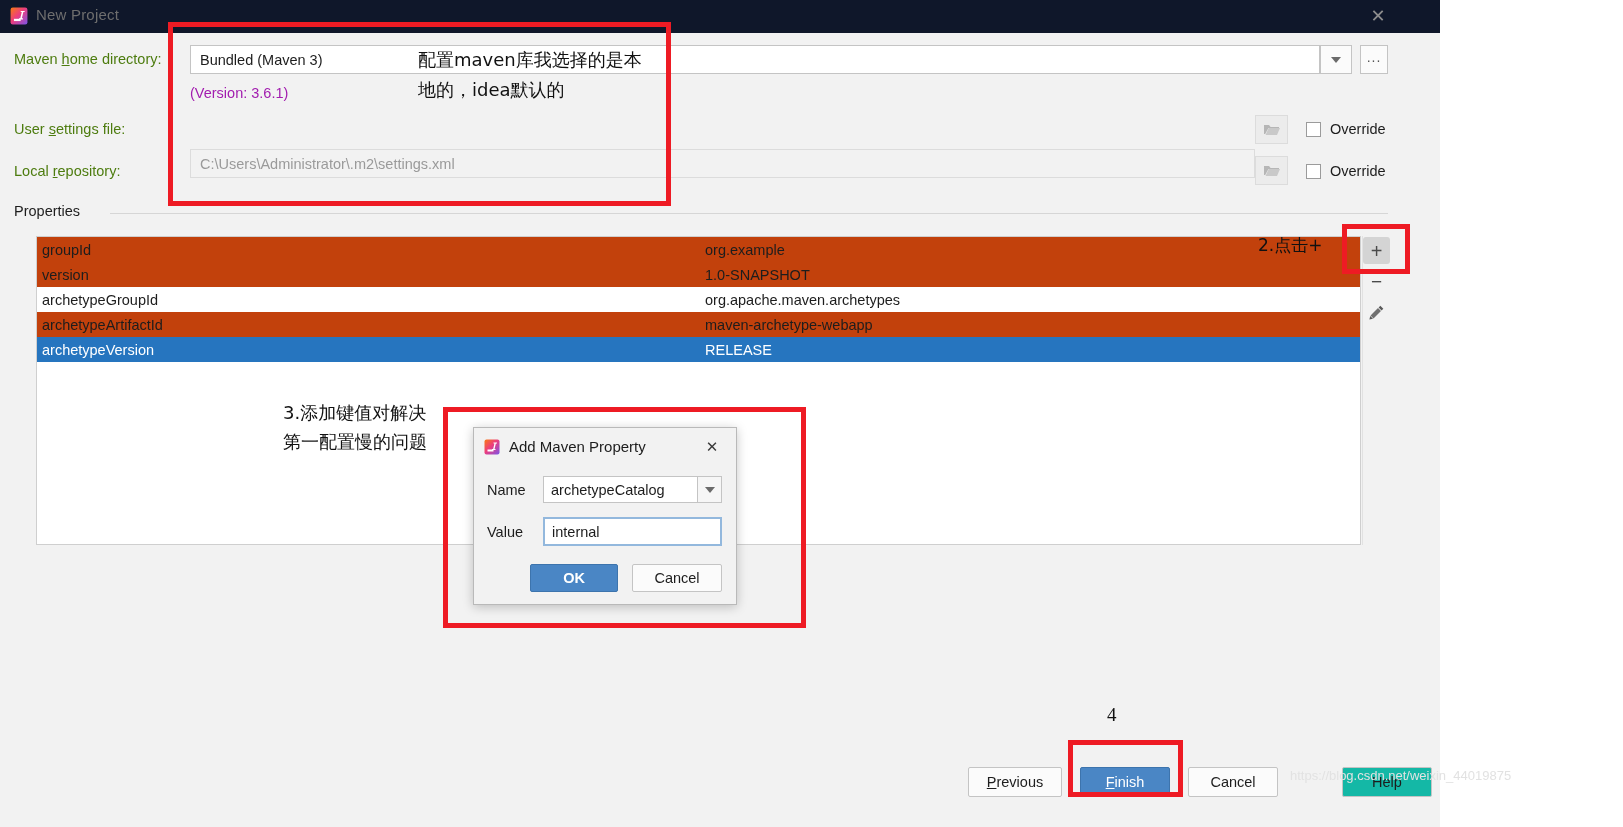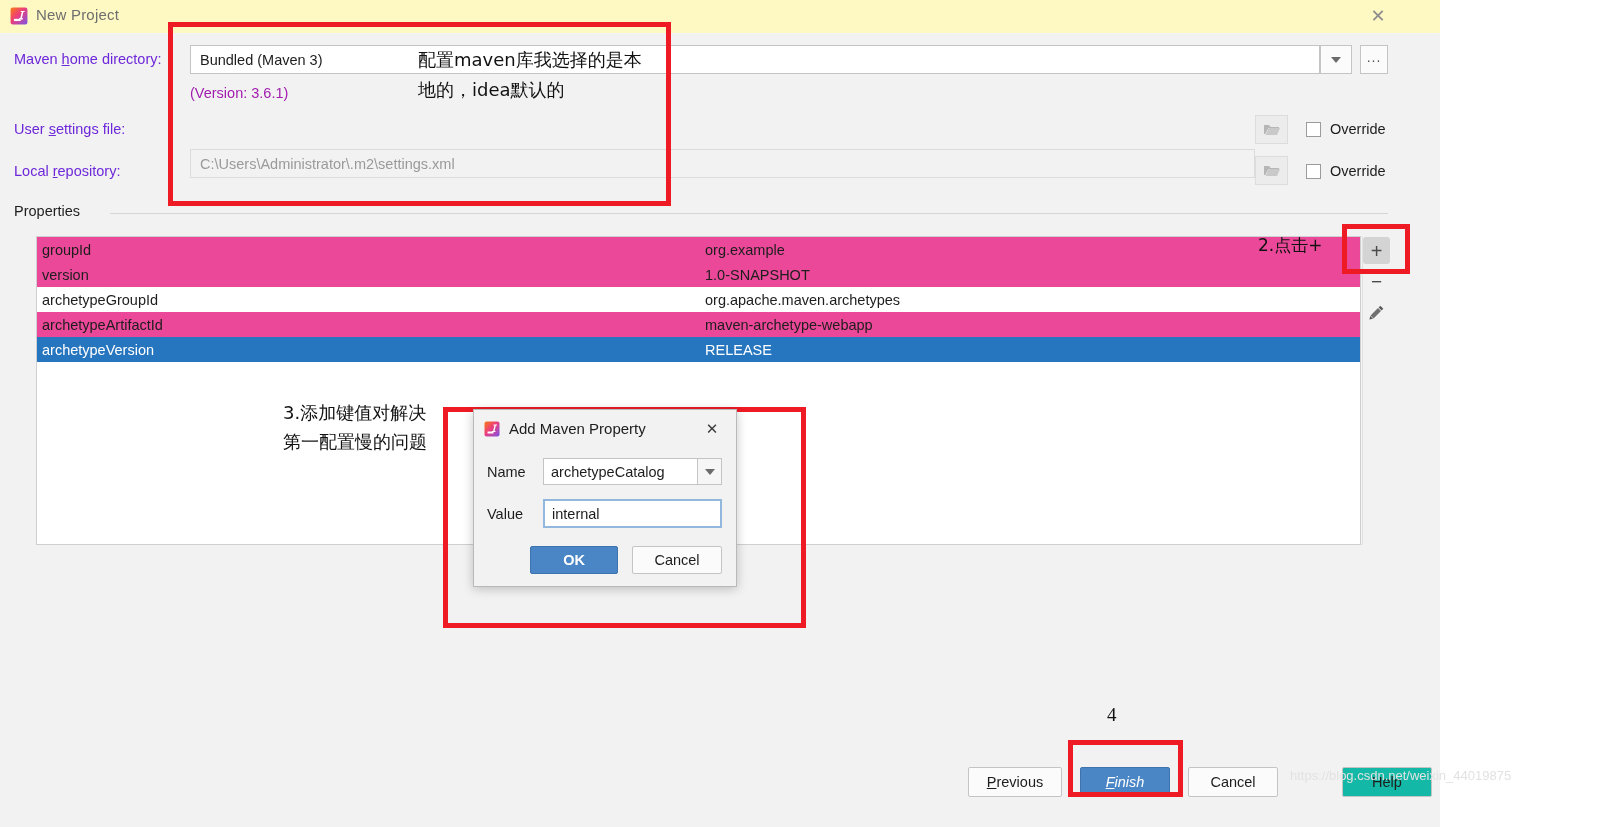--- a/index.html
+++ b/index.html
@@ -11,38 +11,38 @@
   }
   #root { position: relative; width: 1623px; height: 827px; background:#ffffff; }
 
   
   .window {
     position: absolute; left: 0; top: 0; width: 1440px; height: 827px;
     background: #f2f2f2;
   }
   .titlebar {
     position: absolute; left:0; top:0; width:1440px; height:33px;
-    background:#fef9c3;
+    background:#0f172a;
   }
   .title-icon {
     position:absolute; left:10px; top:7px; width:18px; height:18px;
   }
   .title-text {
     position:absolute; left:36px; top:6px;
     font-size:15px; color:#6e6e6e; letter-spacing:.2px;
   }
   .close-btn {
     position:absolute; left:1362px; top:2px; width:32px; height:28px;
     display:flex; align-items:center; justify-content:center;
     color:#8d8d8d; font-size:18px; line-height:1; cursor:pointer;
   }
 
   
   .lbl {
-    position:absolute; font-size:14.5px; color:#6d28d9; white-space:nowrap;
+    position:absolute; font-size:14.5px; color:#4d7c0f; white-space:nowrap;
   }
   .lbl u { text-decoration: underline; }
 
   .field {
     position:absolute; background:#ffffff; border:1px solid #c4c4c4;
     font-size:14.5px; color:#1d1d1d;
     display:flex; align-items:center; padding:0 9px;
   }
   .field.disabled { background:#f2f2f2; border:1px solid #dcdcdc; color:#9a9a9a; }
 
@@ -70,21 +70,21 @@
 
   
   .grp-title { position:absolute; left:14px; top:203px; font-size:14.5px; color:#1d1d1d; background:#f2f2f2; padding-right:8px; z-index:3;}
   .grp-line { position:absolute; left:110px; top:213px; width:1278px; height:1px; background:#d6d6d6; }
 
   .table {
     position:absolute; left:36px; top:236px; width:1325px; height:309px;
     background:#ffffff; border:1px solid #cfcfcf; overflow:hidden;
   }
   .row { position:relative; height:25px; display:flex; align-items:center; font-size:14.5px; color:#1d1d1d; }
-  .row.odd  { background:#ec4899;text-decoration:underline; }
+  .row.odd  { background:#c2410c;text-decoration:underline; }
   .row.even { background:#ffffff; }
   .row.sel  { background:#2675bf; color:#ffffff; }
   .cell-k { position:absolute; left:5px; }
   .cell-v { position:absolute; left:668px; }
   .tbl-fill { background:#ffffff; flex:1 1 auto; }
 
   .tbl-side {
     position:absolute; left:1362px; top:236px; width:27px; height:309px;
     background:#f2f2f2; border-left:1px solid #e2e2e2;
   }
@@ -94,21 +94,21 @@
   
   .redbox { position:absolute; border:5px solid #ee1b24; pointer-events:none; z-index:20; }
   .cn {
     position:absolute; font-family:"DejaVu Sans", sans-serif;
     font-size:18px; color:#111; white-space:nowrap; z-index:21; line-height:1.55;
   }
   .num-anno { position:absolute; font-size:19px; color:#111; font-family:"Liberation Serif", serif; z-index:21; }
 
   
   .modal {
-    position:absolute; left:473px; top:409px; width:264px; height:178px;
+    position:absolute; left:473px; top:427px; width:264px; height:178px;
     background:#f2f2f2; border:1px solid #b9b9b9;
     box-shadow:0 2px 10px rgba(0,0,0,.22); z-index:30;
   }
   .modal-title { position:absolute; left:10px; top:10px; display:flex; align-items:center; gap:9px; }
   .modal-title .m-icon { width:16px;height:16px; }
   .modal-title .m-text { font-size:15px; color:#1d1d1d; }
   .modal-close { position:absolute; left:228px; top:9px; width:20px;height:20px;
      display:flex;align-items:center;justify-content:center;color:#3a3a3a;font-size:15px;cursor:pointer;}
   .m-lbl { position:absolute; font-size:14.5px; color:#1d1d1d; }
   .m-field {
@@ -246,21 +246,21 @@
           <path d="M11.6 1.6l2.8 2.8-1.6 1.6-2.8-2.8z" fill="#595959"></path>
           <path d="M9.4 3.8l2.8 2.8-7 7-2.8-2.8z" fill="#707070"></path>
           <path d="M2.1 11.3l2.6 2.6-3.4.8z" fill="#595959"></path>
         </svg>
       </div>
     </div>
 
     <div class="btn" style="left:968px; top:767px; width:94px;">
       <span><span></span><u>P</u><span>revious</span></span>
     </div>
-    <div class="btn primary" style="left:1080px; top:767px; width:90px;font-style:italic;">
+    <div class="btn primary" style="left:1080px; top:767px; width:90px;">
       <span><span></span><u>F</u><span>inish</span></span>
     </div>
     <div class="btn" style="left:1188px; top:767px; width:90px;">Cancel</div>
     <div class="btn" style="left:1342px; top:767px; width:90px; background:#14b8a6;">Help</div>
   </div>
 
   <div class="watermark">https://blog.csdn.net/weixin_44019875</div>
 
   <div class="modal">
     <div class="modal-title">

